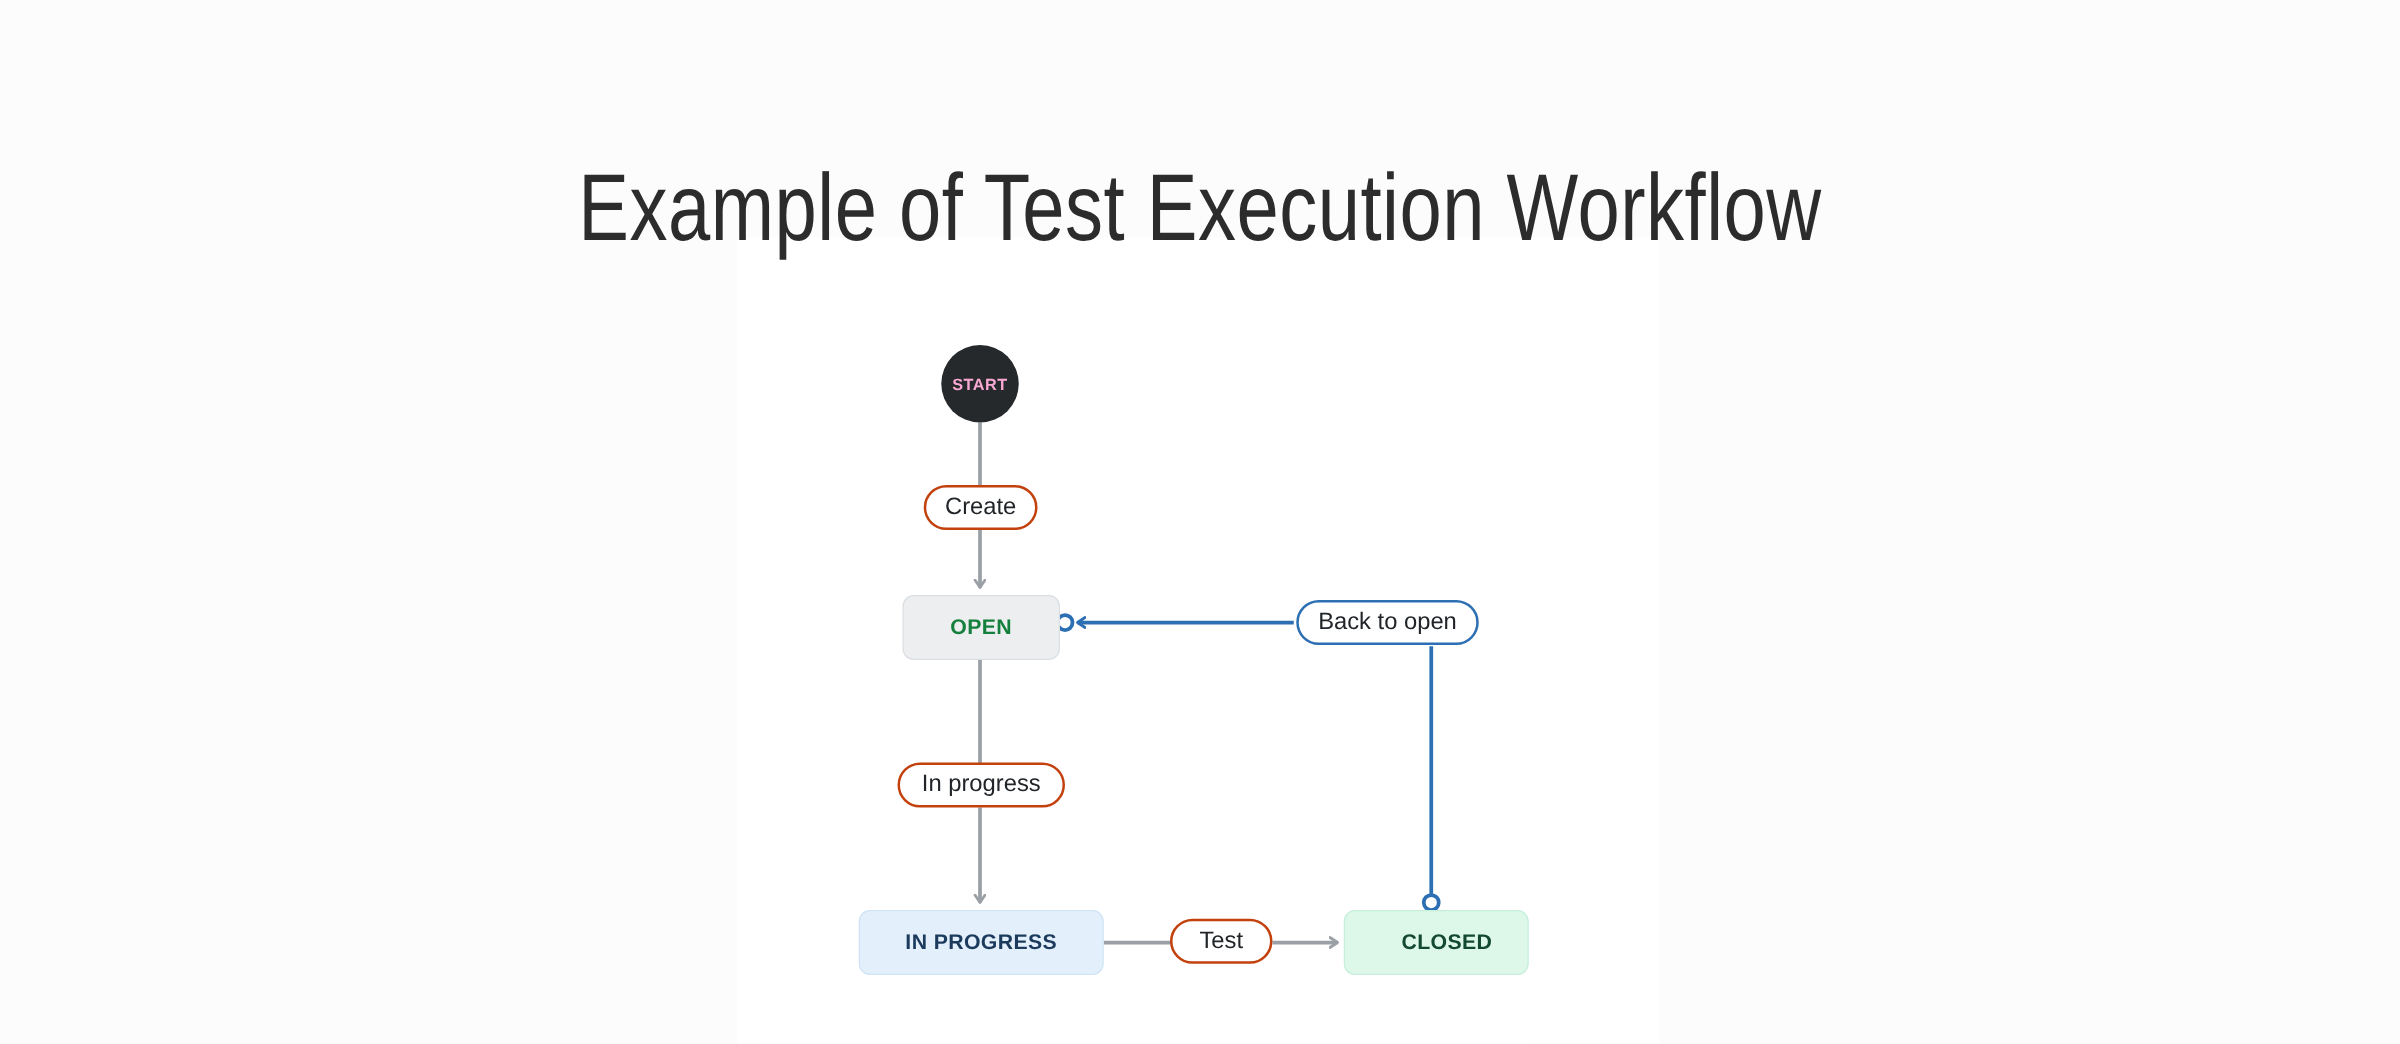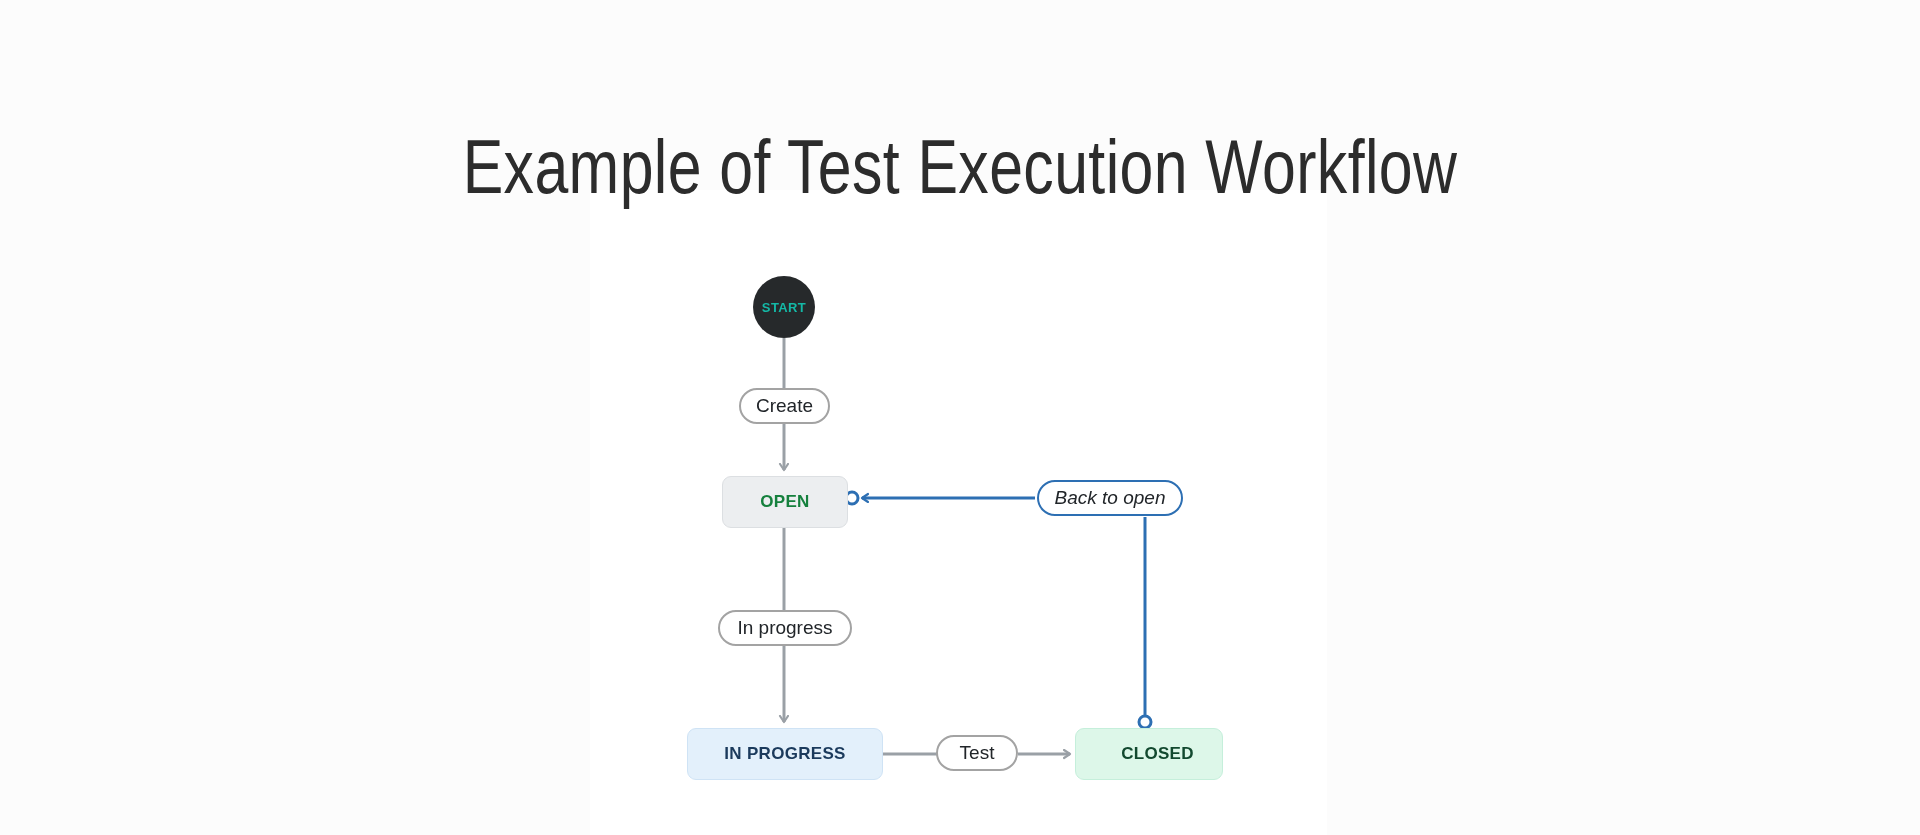--- a/index.html
+++ b/index.html
@@ -77,21 +77,21 @@
   }
 
   
   #node-start {
     left: 753px;
     top: 276px;
     width: 62px;
     height: 62px;
     border-radius: 50%;
     background: #26292b;
-    color: #14b8a6;
+    color: #f9a8d4;
     font-size: 13px;
     font-weight: bold;
     letter-spacing: 0.4px;
   }
 
   
   .state-box {
     border-radius: 9px;
     border: 1px solid transparent;
     font-size: 17px;
@@ -128,21 +128,21 @@
   }
 
   
   .pill {
     position: absolute;
     box-sizing: border-box;
     display: flex;
     align-items: center;
     justify-content: center;
     background: #ffffff;
-    border: 2px solid #a3a3a3;
+    border: 2px solid #c2410c;
     border-radius: 999px;
     font-size: 19px;
     color: #212529;
     height: 36px;
     user-select: none;
   }
   #pill-create {
     left: 739px;
     top: 388px;
     width: 91px;
@@ -155,21 +155,20 @@
   #pill-close {
     left: 936px;
     top: 735px;
     width: 82px;
   }
   #pill-backtoopen {
     left: 1037px;
     top: 480px;
     width: 146px;
     border-color: #2d6fb3;
-    font-style: italic;
   }
 </style>
 </head>
 <body>
 
 <div id="page-bg"></div>
 <div id="center-panel"></div>
 
 <h1 id="page-title">Example of Test Execution Workflow</h1>
 

